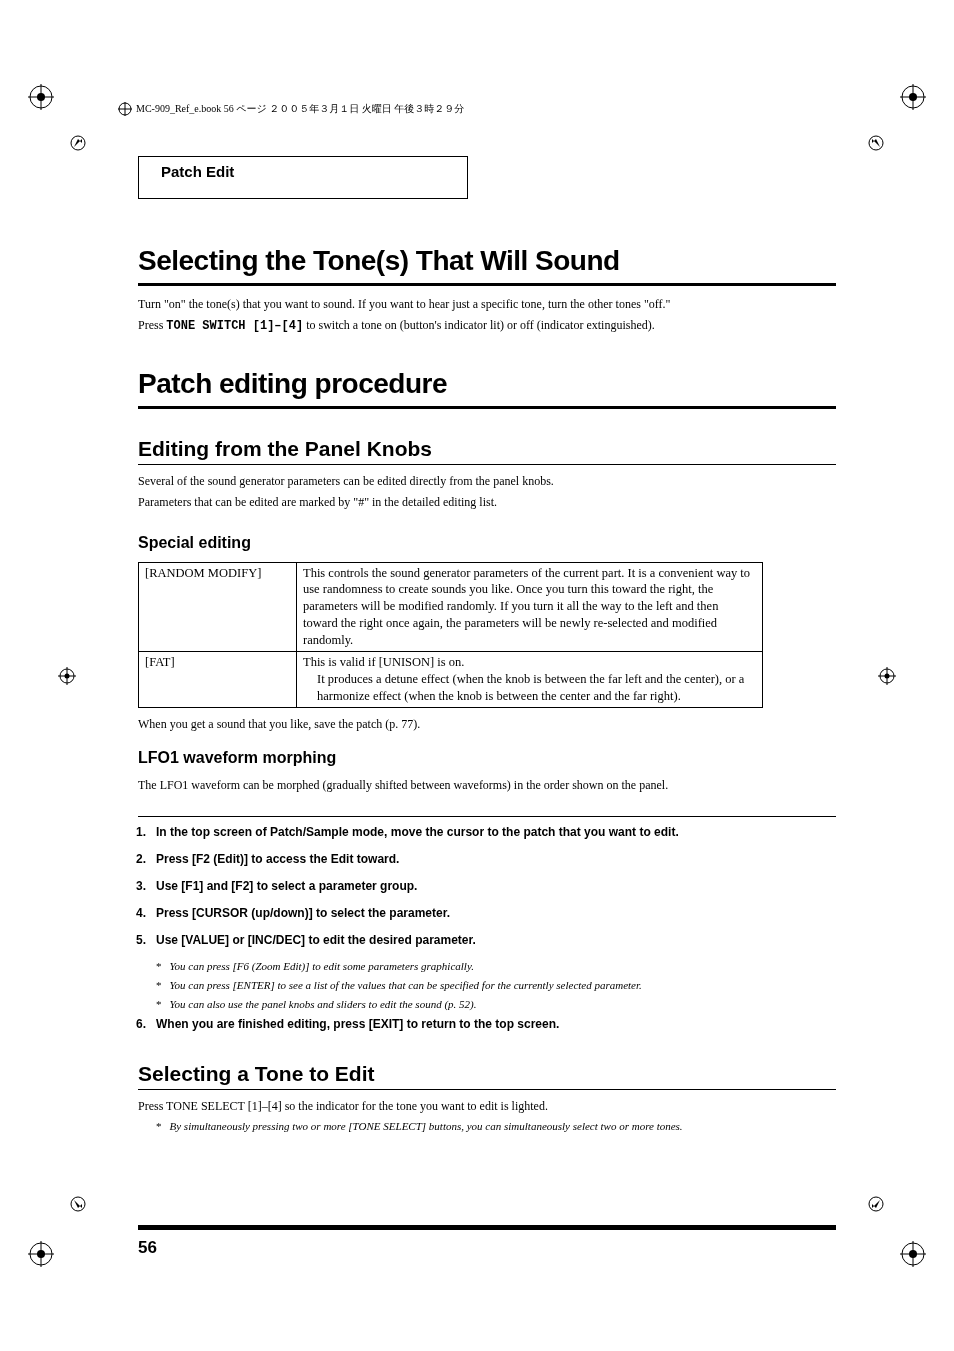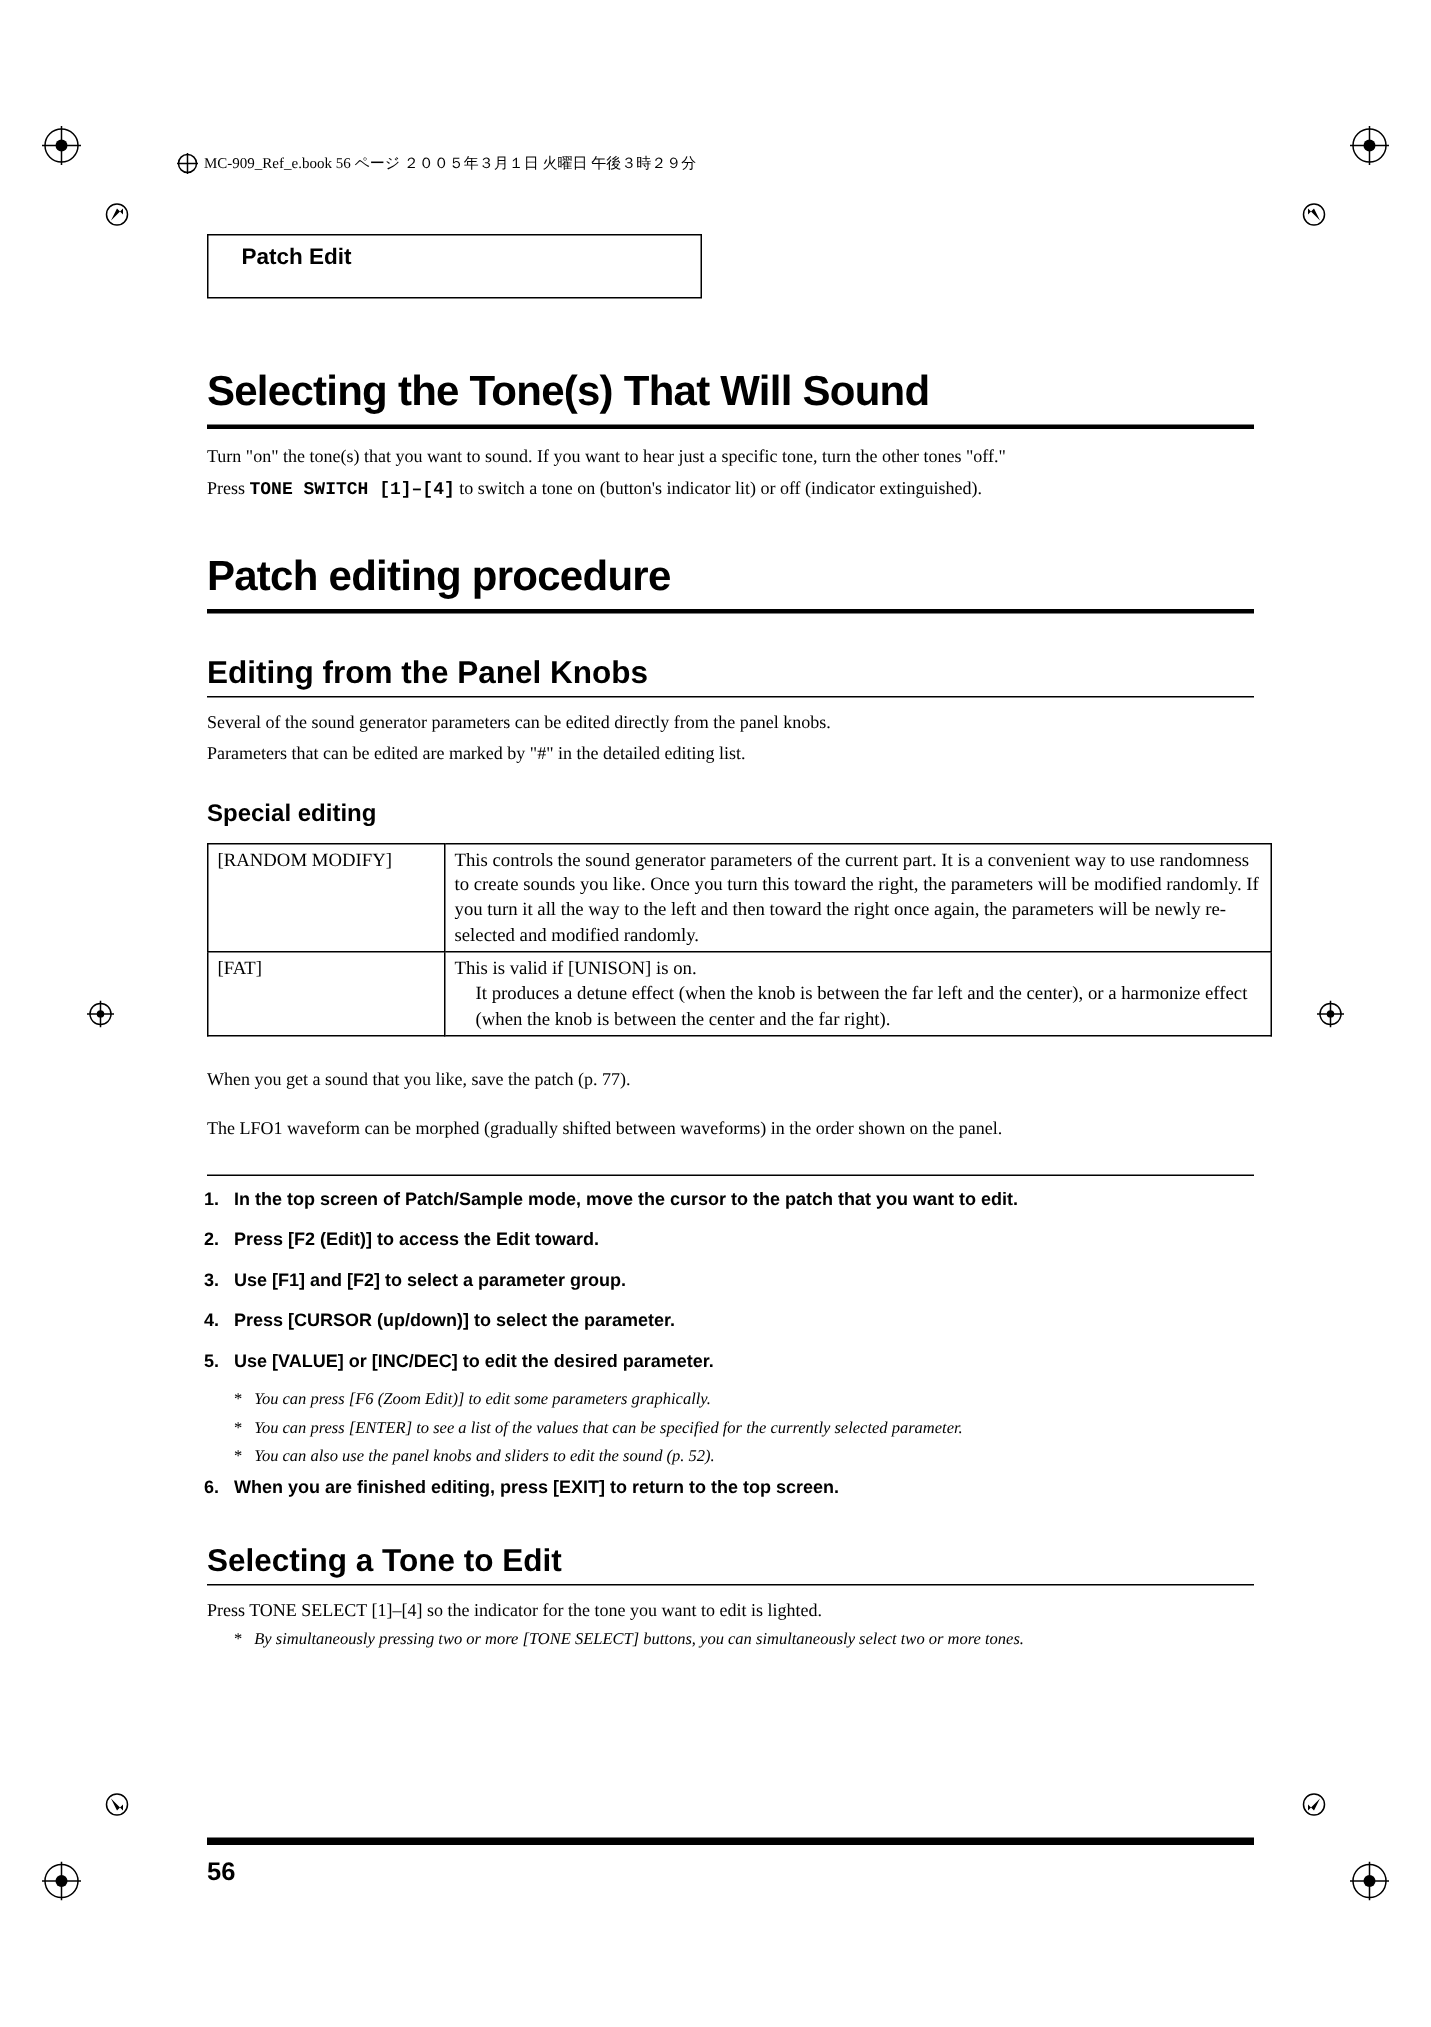--- a/index.html
+++ b/index.html
@@ -97,21 +97,21 @@
   }
   h3 {
     font-family: Arial, Helvetica, sans-serif;
     font-weight: 900;
     font-size: 16px;
     margin: 0 0 10px 20px;
   }
   table.param {
     margin-left: 20px;
     border-collapse: collapse;
-    width: 710px;
+    width: 625px;
     font-size: 12.5px;
   }
   table.param td {
     border: 1px solid #000;
     padding: 2px 6px;
     vertical-align: top;
     line-height: 1.35;
   }
   table.param td:first-child { width: 145px; }
   ol.steps {
@@ -278,24 +278,25 @@
     <tr>
       <td>[FAT]</td>
       <td>
         <div>This is valid if [UNISON] is on.</div>
         <div style="padding-left:14px;">It produces a detune effect (when the knob is between the far left and the center), or a harmonize effect (when the knob is between the center and the far right).</div>
       </td>
     </tr>
   </tbody>
     </table>
 
-  <div class="body-text" style="margin-top:20px;">When you get a sound that you like, save the patch (p. 77).</div>
+  <div class="body-text" style="margin-top:8px;">When you get a sound that you like, save the patch (p. 77).</div>
 
   <div style="height:12px;"></div>
 
+  <h3>LFO1 waveform morphing</h3>
   <div class="body-text">The LFO1 waveform can be morphed (gradually shifted between waveforms) in the order shown on the panel.</div>
 
   <div class="gap-med"></div>
 
   <div class="h2-underline"></div>
 
   <ol class="steps">
     <li>In the top screen of Patch/Sample mode, move the cursor to the patch that you want to edit.</li>
     <li>Press [F2 (Edit)] to access the Edit toward.</li>
     <li>Use [F1] and [F2] to select a parameter group.</li>

